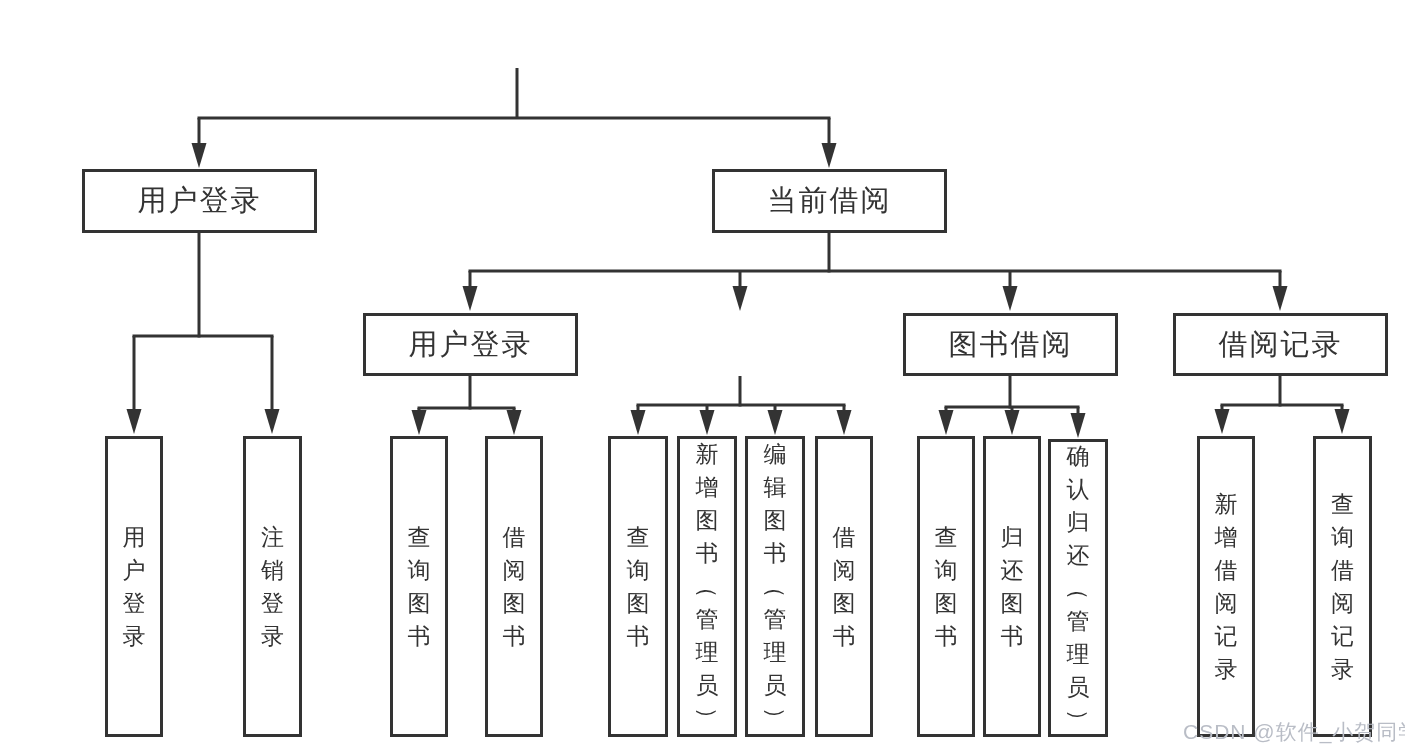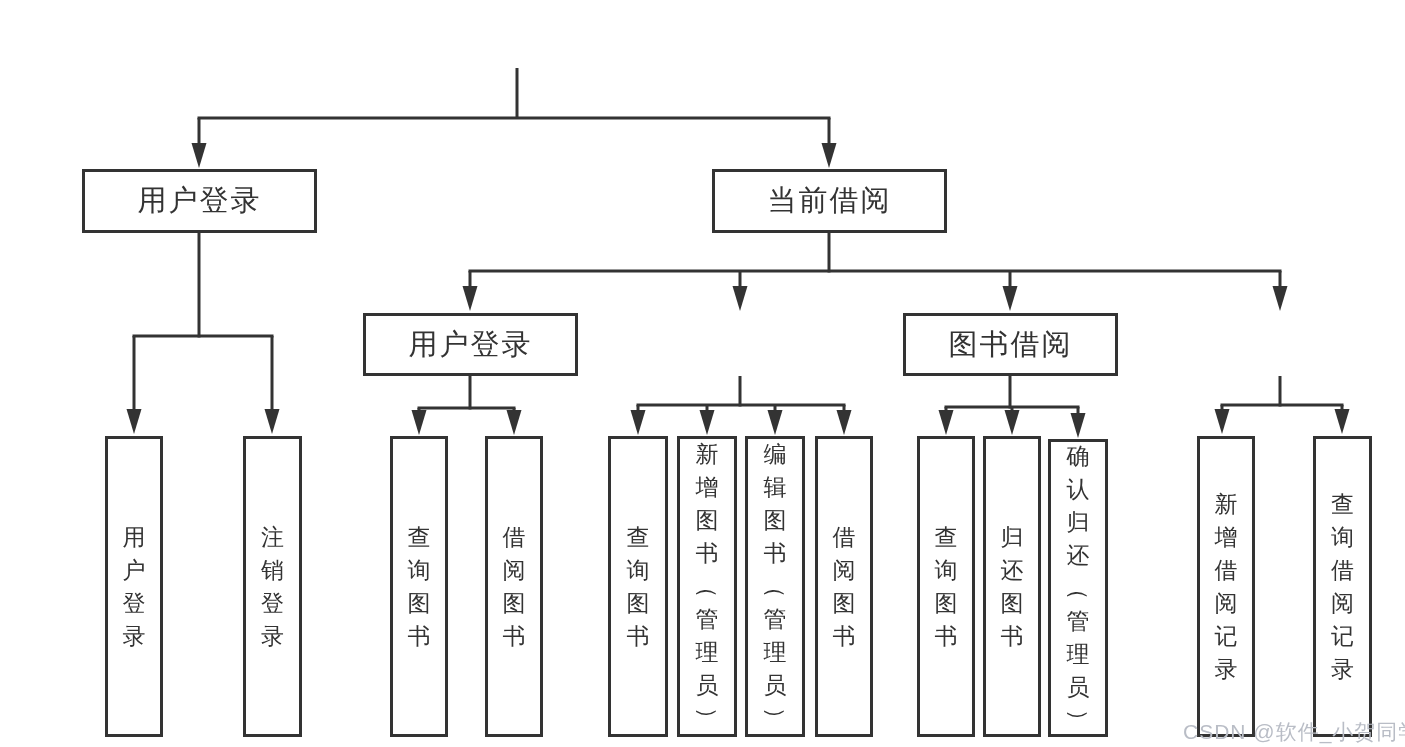--- a/index.html
+++ b/index.html
@@ -120,20 +120,23 @@
   <div class="node branch" style="left:712px;top:169px;width:235px;height:64px">
     <span class="node-label">当前借阅</span>
   </div>
 
   <div class="node branch" style="left:363px;top:313px;width:215px;height:63px">
     <span class="node-label">用户登录</span>
   </div>
   <div class="node branch" style="left:903px;top:313px;width:215px;height:63px">
     <span class="node-label">图书借阅</span>
   </div>
+  <div class="node branch" style="left:1173px;top:313px;width:215px;height:63px">
+    <span class="node-label">借阅记录</span>
+  </div>
 
   <div class="node leaf" style="left:105px;top:436px;width:58px;height:301px">
     <span class="vlabel">
         <span>用</span>
         <span>户</span>
         <span>登</span>
         <span>录</span>
       </span>
   </div>
   <div class="node leaf" style="left:243px;top:436px;width:59px;height:301px">

